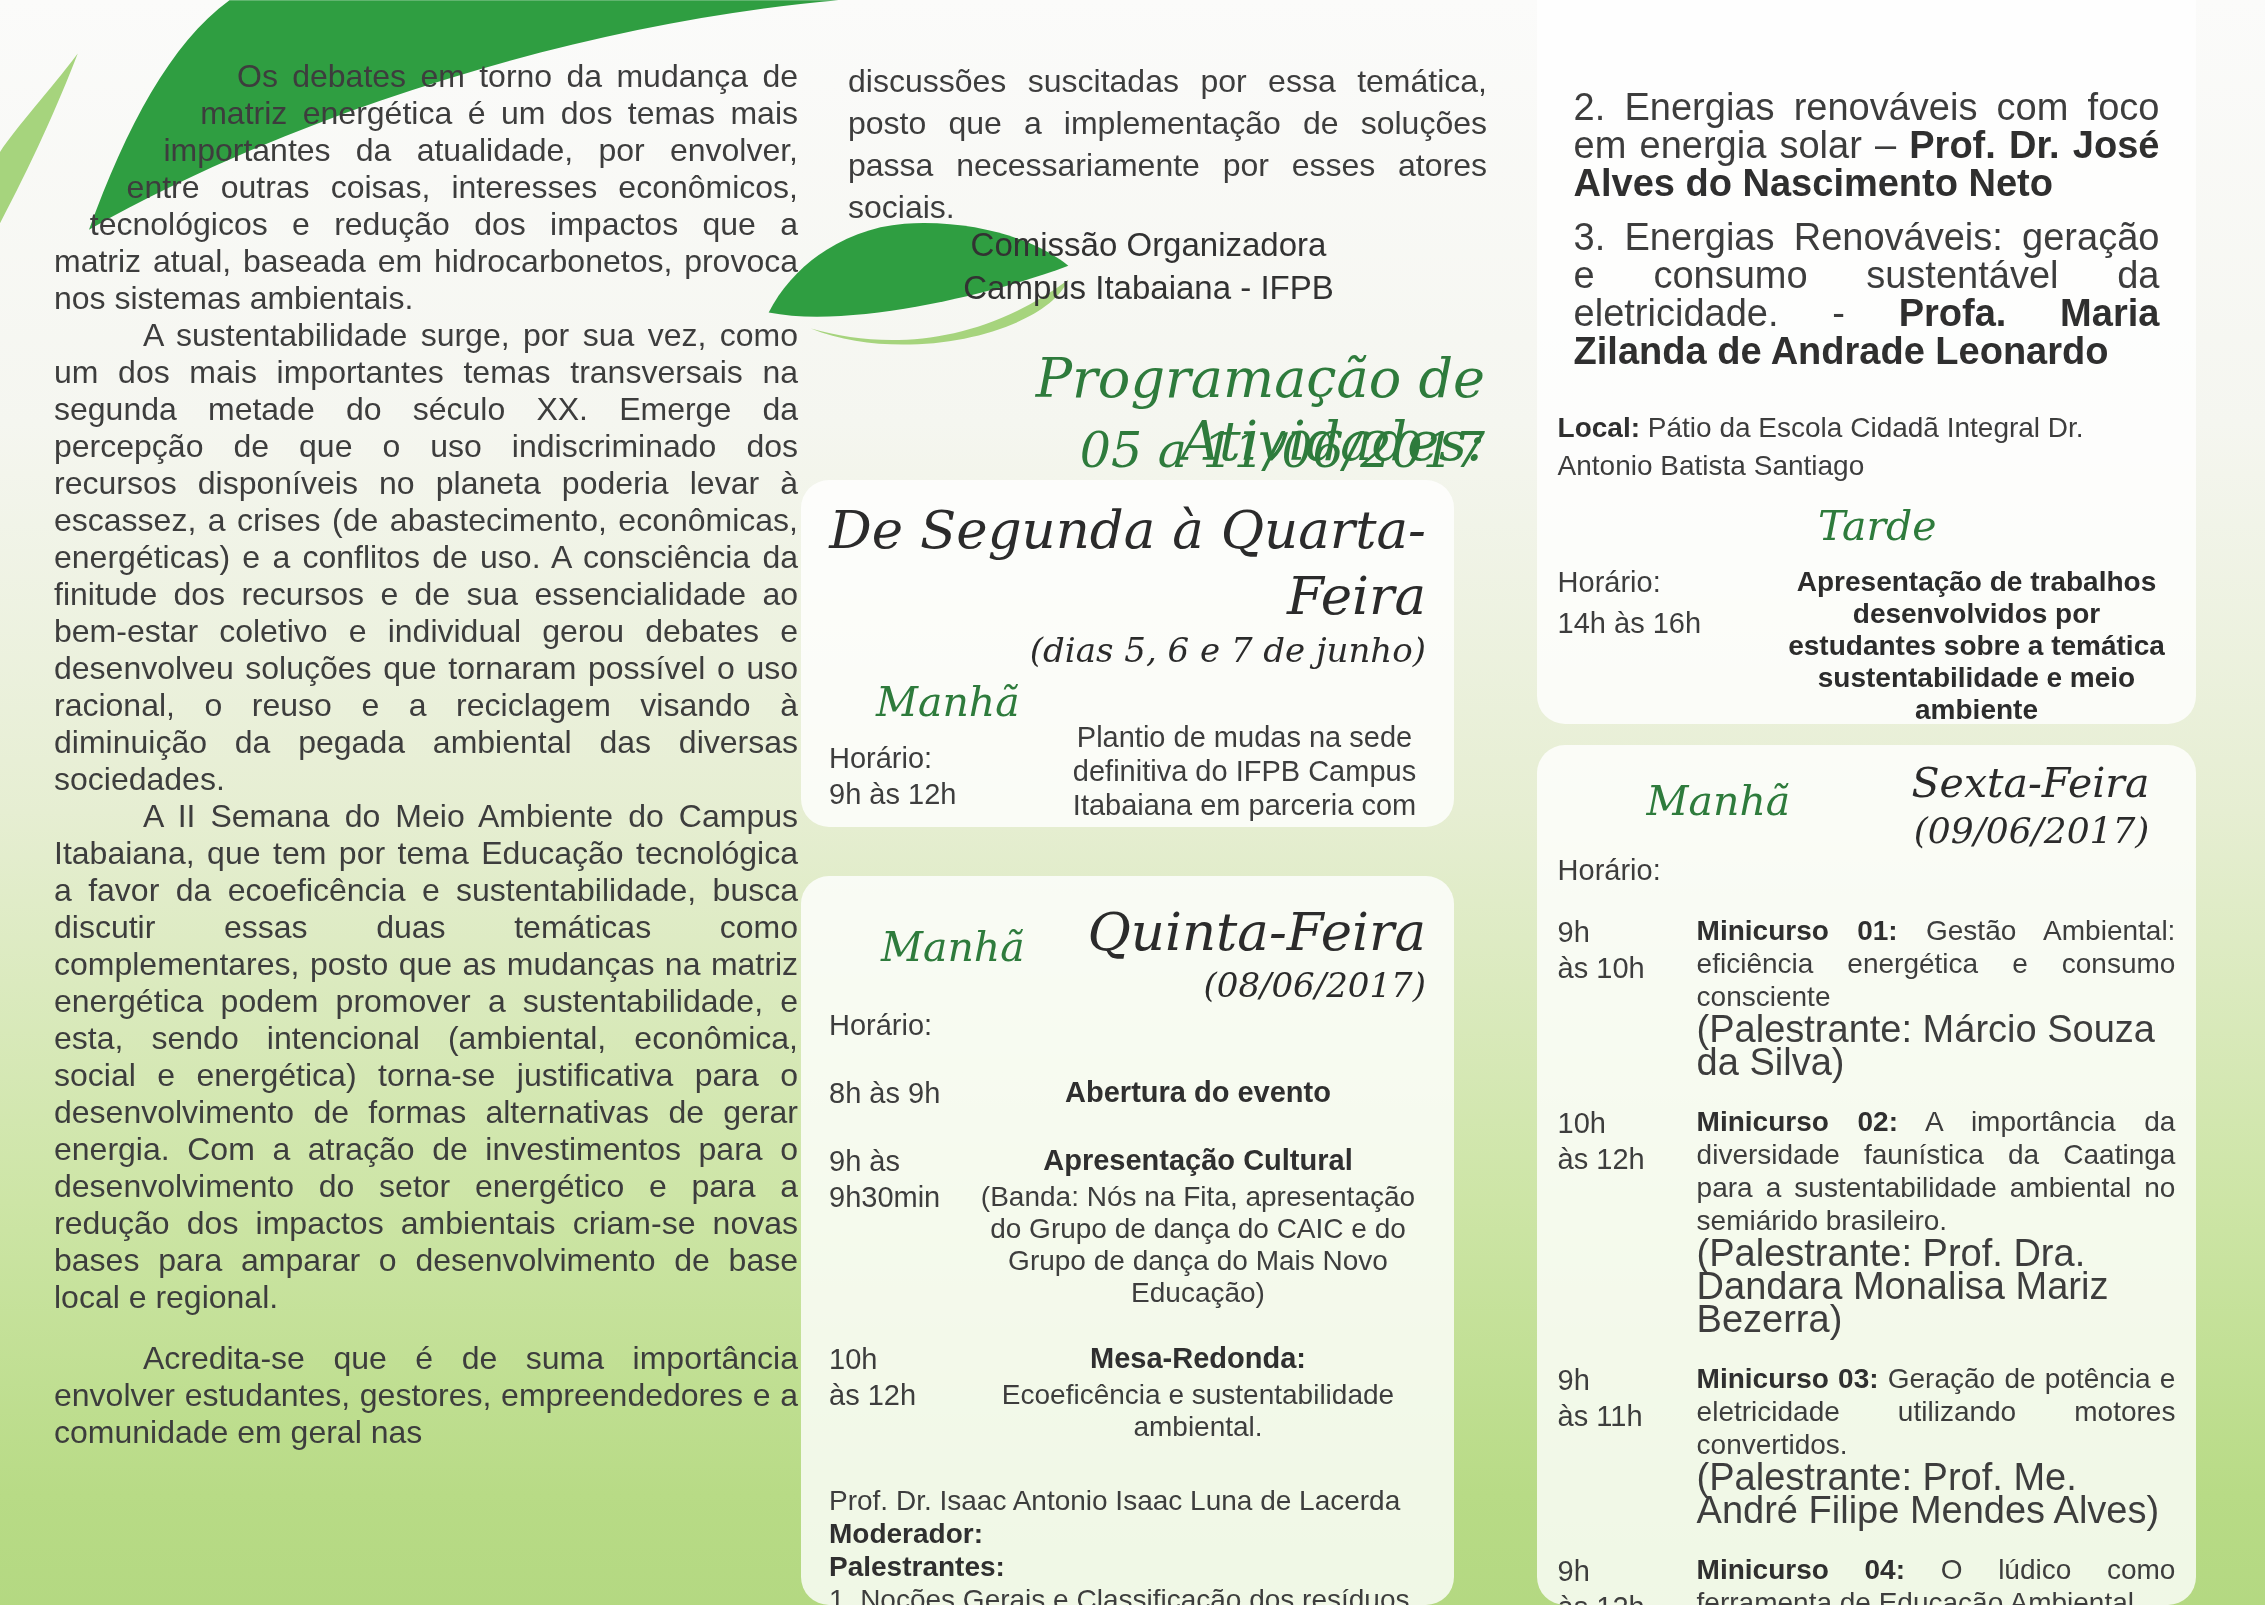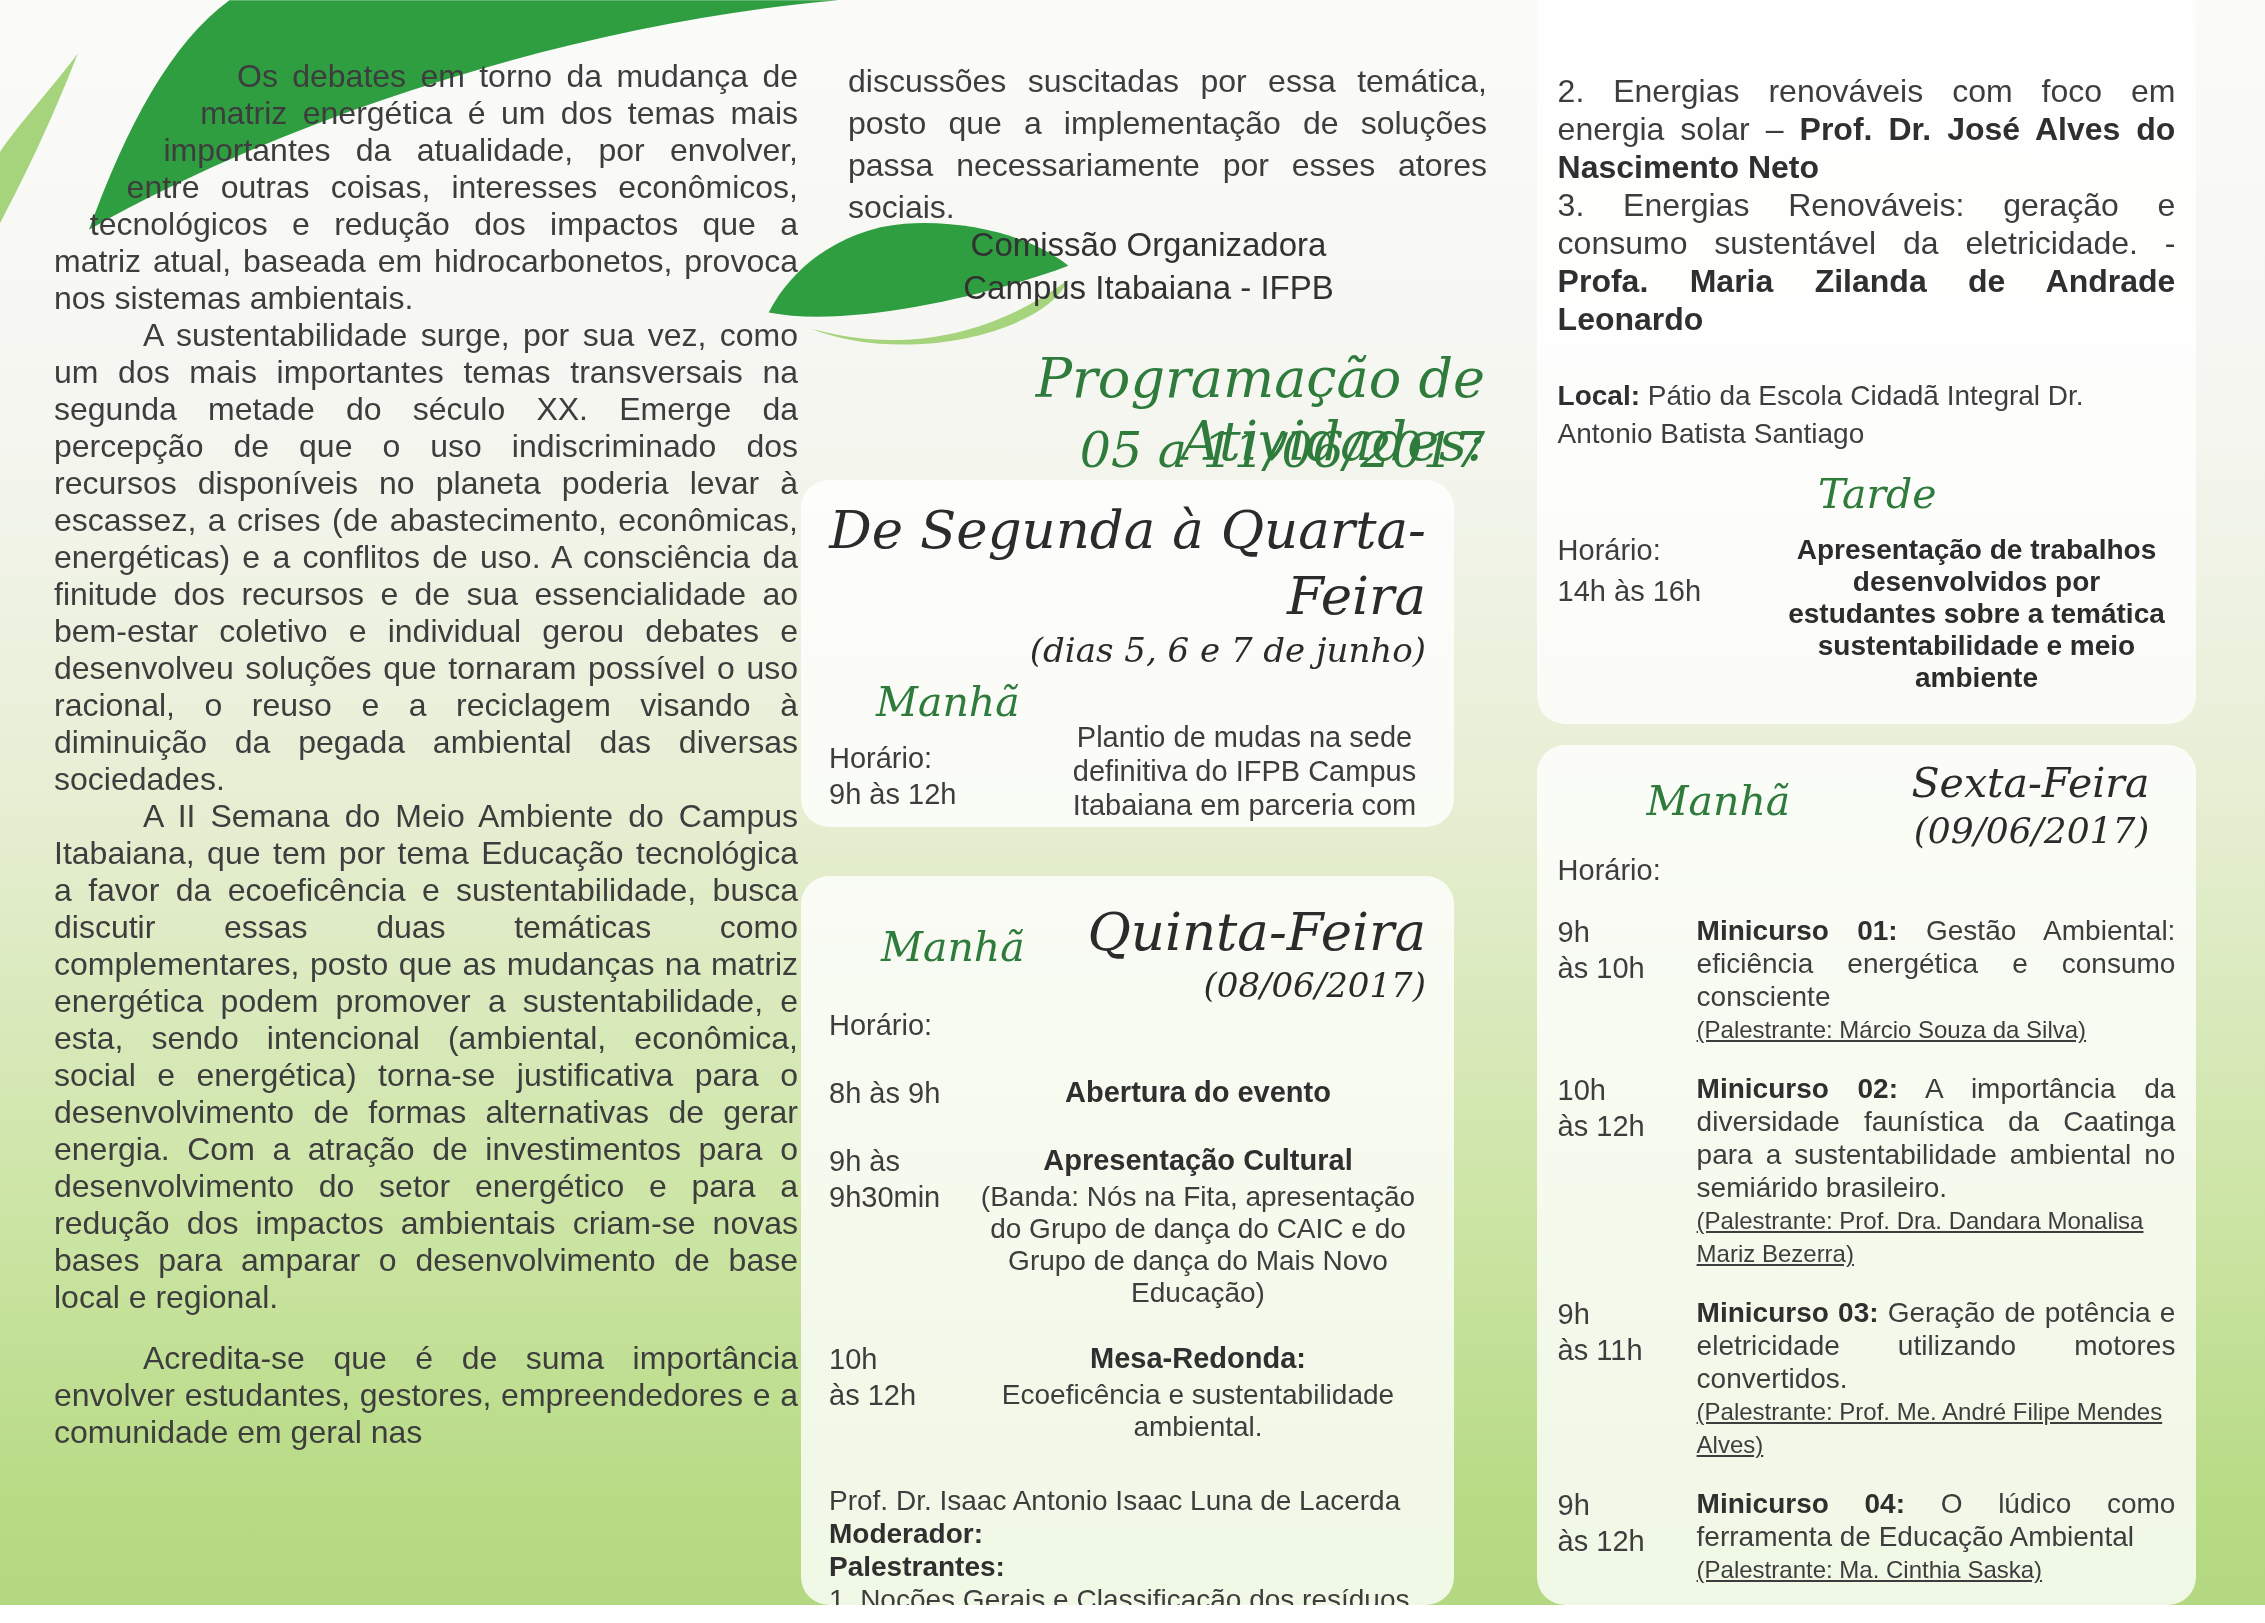--- a/index.html
+++ b/index.html
@@ -47,35 +47,35 @@
 
   .card-head{display:grid;grid-template-columns:1fr auto;align-items:start;}
   #card-thu .period{margin-left:52px;margin-top:26px;}
   #card-thu .sched-label{margin-top:1.9px;}
   .sch-row{display:grid;grid-template-columns:141px 1fr;margin-top:32px;}
   .sch-row .rtitle{font-weight:bold;color:#2f2f2f;text-align:center;font-size:29px;line-height:35px;}
   .sch-row .rdetails{text-align:center;font-size:28px;line-height:32px;margin-top:2.8px;}
   .sch-row .rdetails:empty{display:none;}
   #mod-block{margin-top:41px;font-size:28px;line-height:33px;}
 
-  #card-right-top .itemp{margin:0;font-size:32px;line-height:38px;}
+  #card-right-top .itemp{margin:16px;font-size:38px;line-height:38px;}
   #card-right-top .localp{margin:39px 0 0;font-size:28px;line-height:38px;}
   #tarde{margin:19px 0 0 98px;width:281px;text-align:right;}
   #row-tarde{display:grid;grid-template-columns:220px 1fr;margin-top:13px;}
   #row-tarde .bold-activity{font-weight:bold;color:#2c2c2c;text-align:center;font-size:28px;line-height:32px;padding-top:3.7px;}
   #row-tarde .sched-label,#row-tarde .time{line-height:41px;}
 
   #card-fri .card-head .period{margin-left:89px;margin-top:20.6px;}
   #fri-day{text-align:right;margin-right:26px;}
   #fri-day .day-title{font-size:41px;}
   #fri-day .day-sub{font-size:36px;}
   #card-fri .sched-label{margin-top:0px;}
   .mini-row{display:grid;grid-template-columns:139px 1fr;margin-top:26px;}
   .mini-row .mtext{font-size:28px;line-height:33px;}
-  .mini-row .speaker{font-size:24px;line-height:33px;text-decoration:underline;}
+  .mini-row .speaker{font-size:38px;line-height:33px;}
 </style>
 </head>
 <body>
 
 <div id="page">
 
   <svg class="decor" style="left:0;top:0;" width="843" height="244" viewBox="0 0 900 260">
     <path d="M 83 57 C 52 98, 18 135, 0 162 L 0 238 C 32 178, 62 112, 83 57 Z" fill="#a6d47d"></path>
     <path d="M 95 245 C 135 135, 182 46, 245 0 L 895 0 C 640 22, 330 112, 95 245 Z" fill="#2f9e41"></path>
   </svg>

